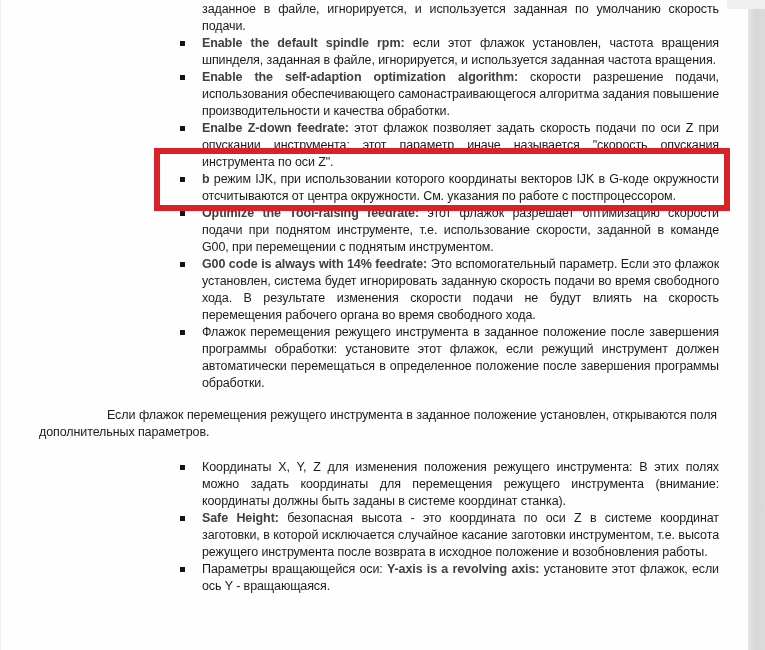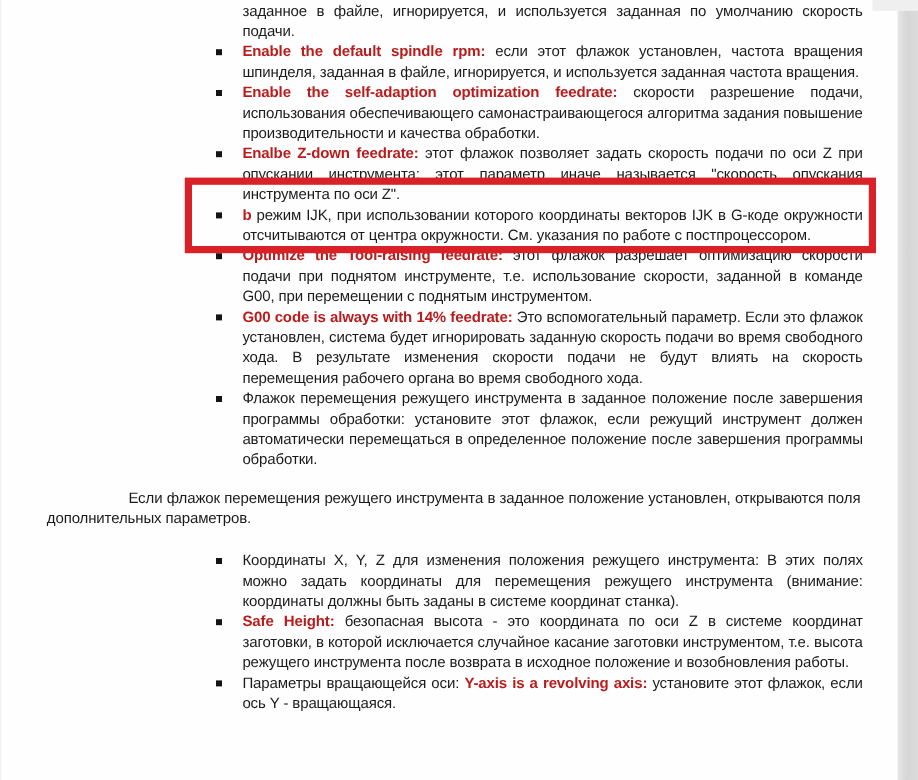--- a/index.html
+++ b/index.html
@@ -26,21 +26,21 @@
   ul.blist li.bitem{
     position:relative;
     margin-left:185px;width:517px;
     text-align:justify;
   }
   ul.blist li.bitem::before{
     content:"";
     position:absolute;left:-22px;top:6px;
     width:5px;height:5px;background:#141414;
   }
-  .b{font-weight:bold;color:#b91c1c;}
+  .b{font-weight:bold;color:#404040;}
   .r{font-weight:normal;}
   .para{
     margin:15px 0 0 22px;width:678px;
     text-align:justify;text-indent:68px;
   }
   #sublist{margin-top:18px;}
   .hlbox{
     position:absolute;
     left:137px;width:576px;
     border:6px solid #da2128;
@@ -61,21 +61,21 @@
 <body>
 
 <div class="page">
 
   <div class="content">
 
     <div class="cont-line">заданное в файле, игнорируется, и используется заданная по умолчанию скорость подачи.</div>
 
     <ul class="blist" id="mainlist">
         <li class="bitem"><span class="b">Enable the default spindle rpm:</span><span class="r"> если этот флажок установлен, частота вращения шпинделя, заданная в файле, игнорируется, и используется заданная частота вращения.</span></li>
-        <li class="bitem"><span class="b">Enable the self-adaption optimization feedrate:</span><span class="r"> скорости разрешение подачи, использования обеспечивающего самонастраивающегося алгоритма задания повышение производительности и качества обработки.</span></li>
+        <li class="bitem"><span class="b">Enable the self-adaption optimization algorithm:</span><span class="r"> скорости разрешение подачи, использования обеспечивающего самонастраивающегося алгоритма задания повышение производительности и качества обработки.</span></li>
         <li class="bitem"><span class="b">Enalbe Z-down feedrate:</span><span class="r"> этот флажок позволяет задать скорость подачи по оси Z при опускании инструмента; этот параметр иначе называется "скорость опускания инструмента по оси Z".</span></li>
         <li class="bitem"><span class="b">b</span><span class="r"> режим IJK, при использовании которого координаты векторов IJK в G-коде окружности отсчитываются от центра окружности. См. указания по работе с постпроцессором.</span></li>
         <li class="bitem"><span class="b">Optimize the Tool-raising feedrate:</span><span class="r"> этот флажок разрешает оптимизацию скорости подачи при поднятом инструменте, т.е. использование скорости, заданной в команде G00, при перемещении с поднятым инструментом.</span></li>
         <li class="bitem"><span class="b">G00 code is always with 14% feedrate:</span><span class="r"> Это вспомогательный параметр. Если это флажок установлен, система будет игнорировать заданную скорость подачи во время свободного хода. В результате изменения скорости подачи не будут влиять на скорость перемещения рабочего органа во время свободного хода.</span></li>
         <li class="bitem"><span class="r">Флажок перемещения режущего инструмента в заданное положение после завершения программы обработки: установите этот флажок, если режущий инструмент должен автоматически перемещаться в определенное положение после завершения программы обработки.</span></li>
       </ul>
 
     <div class="para">Если флажок перемещения режущего инструмента в заданное положение установлен, открываются поля дополнительных параметров.</div>
 
     <ul class="blist" id="sublist">

